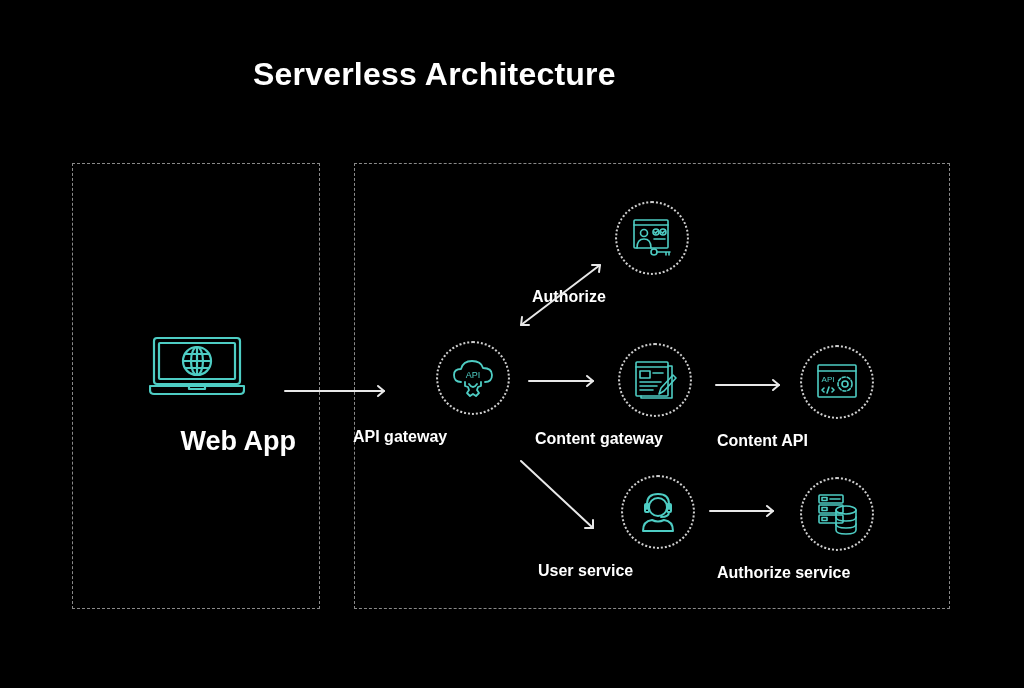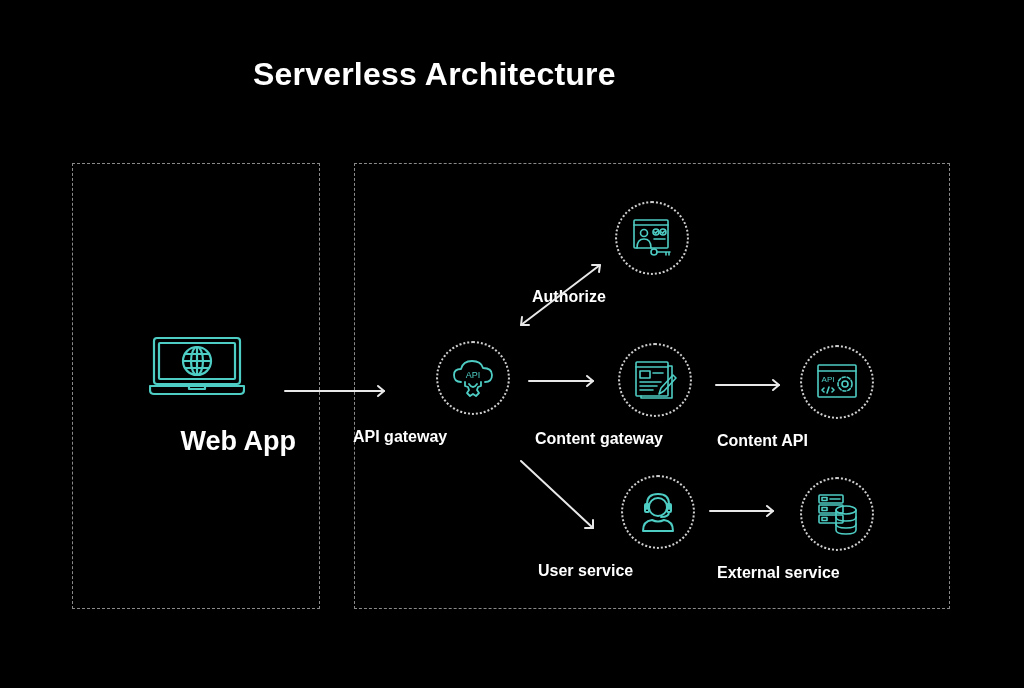--- a/index.html
+++ b/index.html
@@ -116,21 +116,21 @@
     <rect x="4" y="23" width="24" height="8" rx="1"></rect>
     <rect x="7" y="5.5" width="5" height="3"></rect>
       <line x1="15" y1="7" x2="25" y2="7"></line>
     <rect x="7" y="15.5" width="5" height="3"></rect>
     <rect x="7" y="25.5" width="5" height="3"></rect>
     <ellipse cx="31" cy="18" rx="10" ry="4"></ellipse>
     <path d="M21 18 V38 Q21 42 31 42 Q41 42 41 38 V18"></path>
     <path d="M21 25 Q21 29 31 29 Q41 29 41 25"></path>
     <path d="M21 32 Q21 36 31 36 Q41 36 41 32"></path>
   </svg>
-  <div class="label">External service</div>
+  <div class="label">Authorize service</div>
 </div>
 
 <svg class="arrows" width="1024" height="688" fill="none" stroke="#e8e8e8" stroke-width="2" stroke-linecap="round" stroke-linejoin="round">
   <g>
     <line x1="285" y1="391" x2="384" y2="391"></line>
       <path d="M378 386 L384 391 L378 396"></path>
   </g>
   <g>
     <line x1="521" y1="325" x2="600" y2="265"></line>
     <path d="M592 265 L600 265 L599 272"></path>

